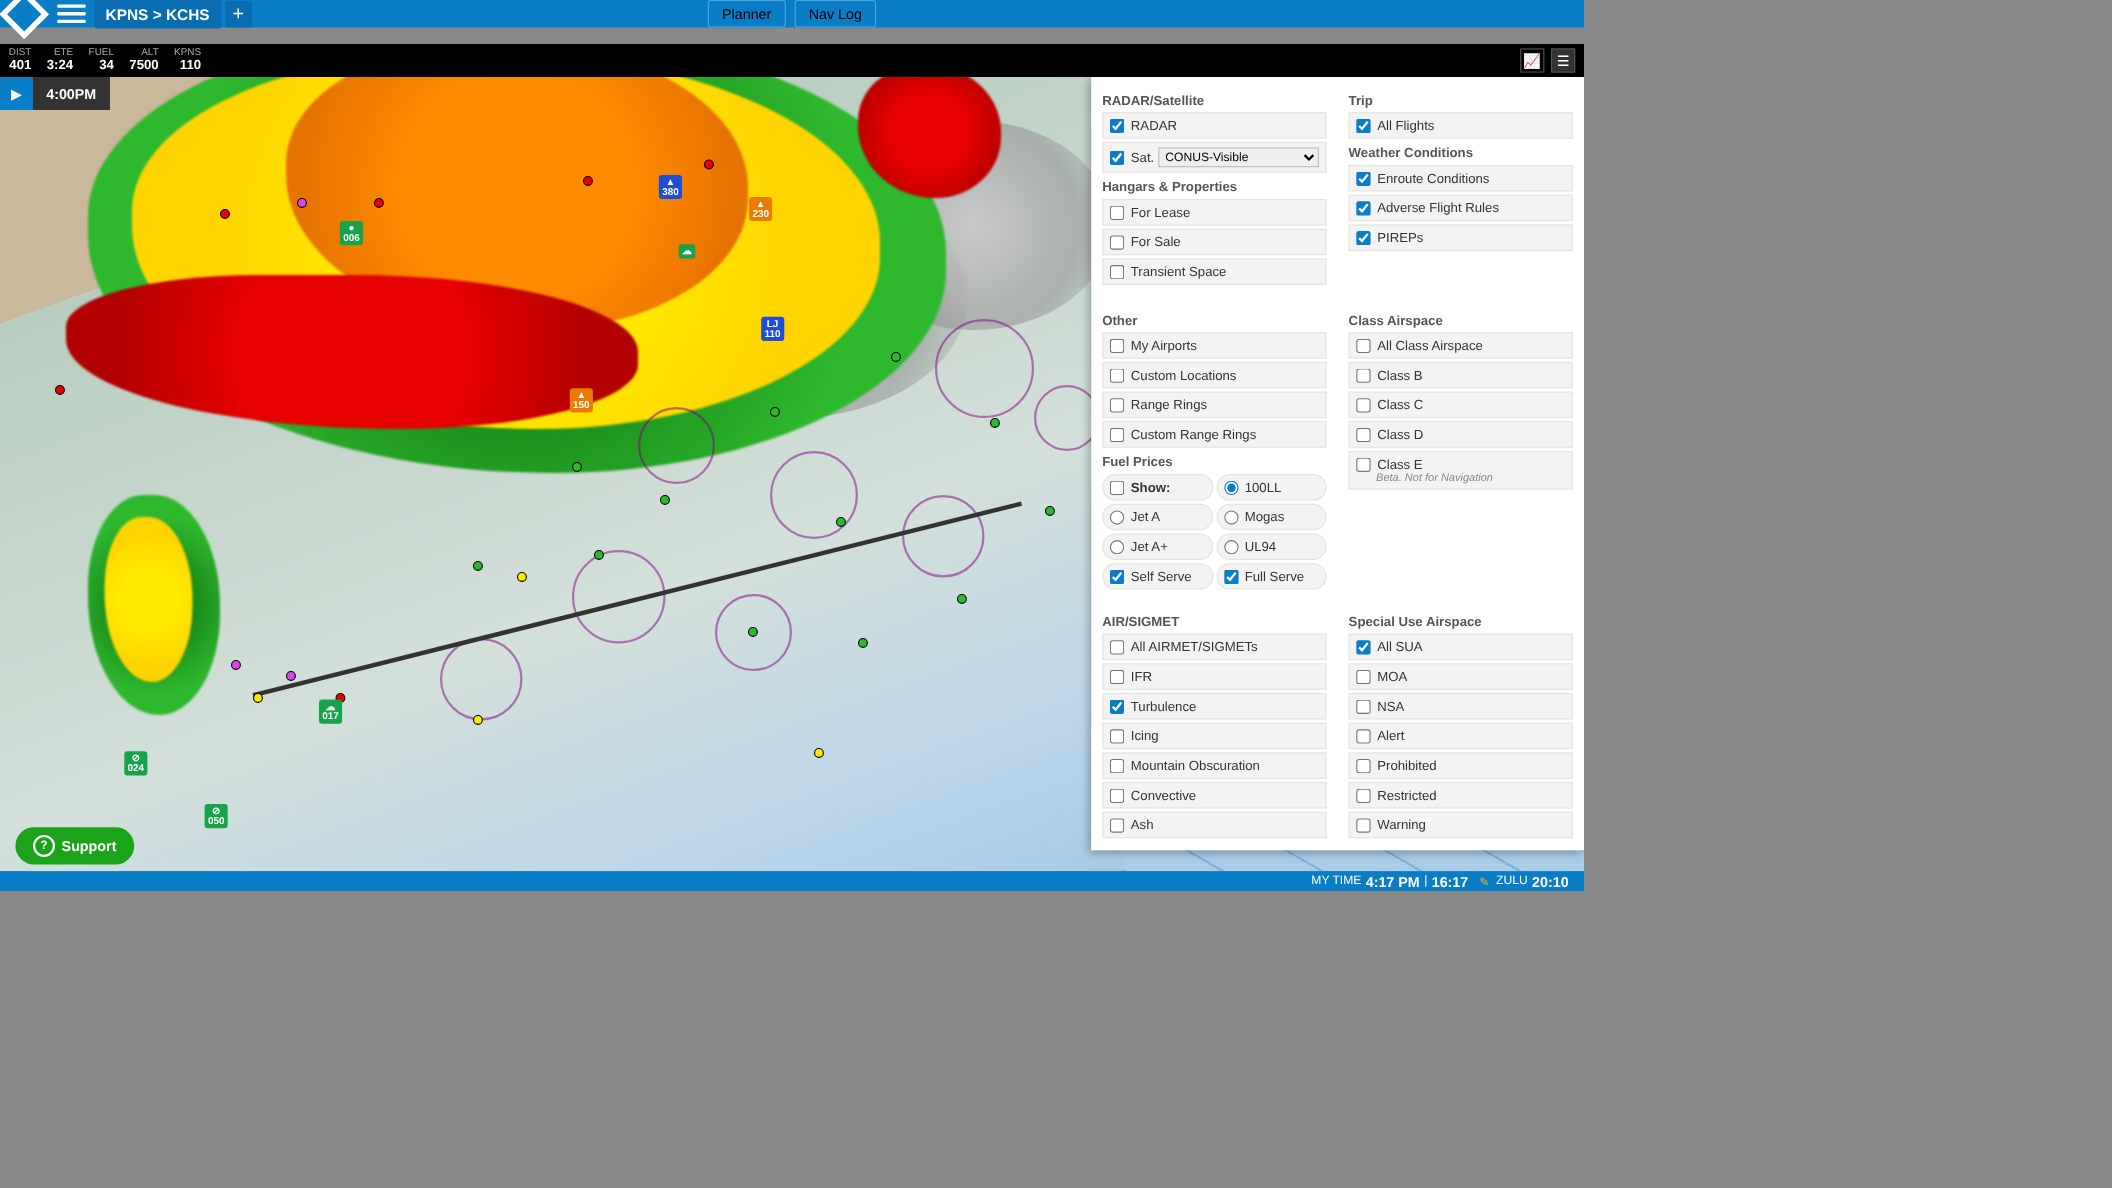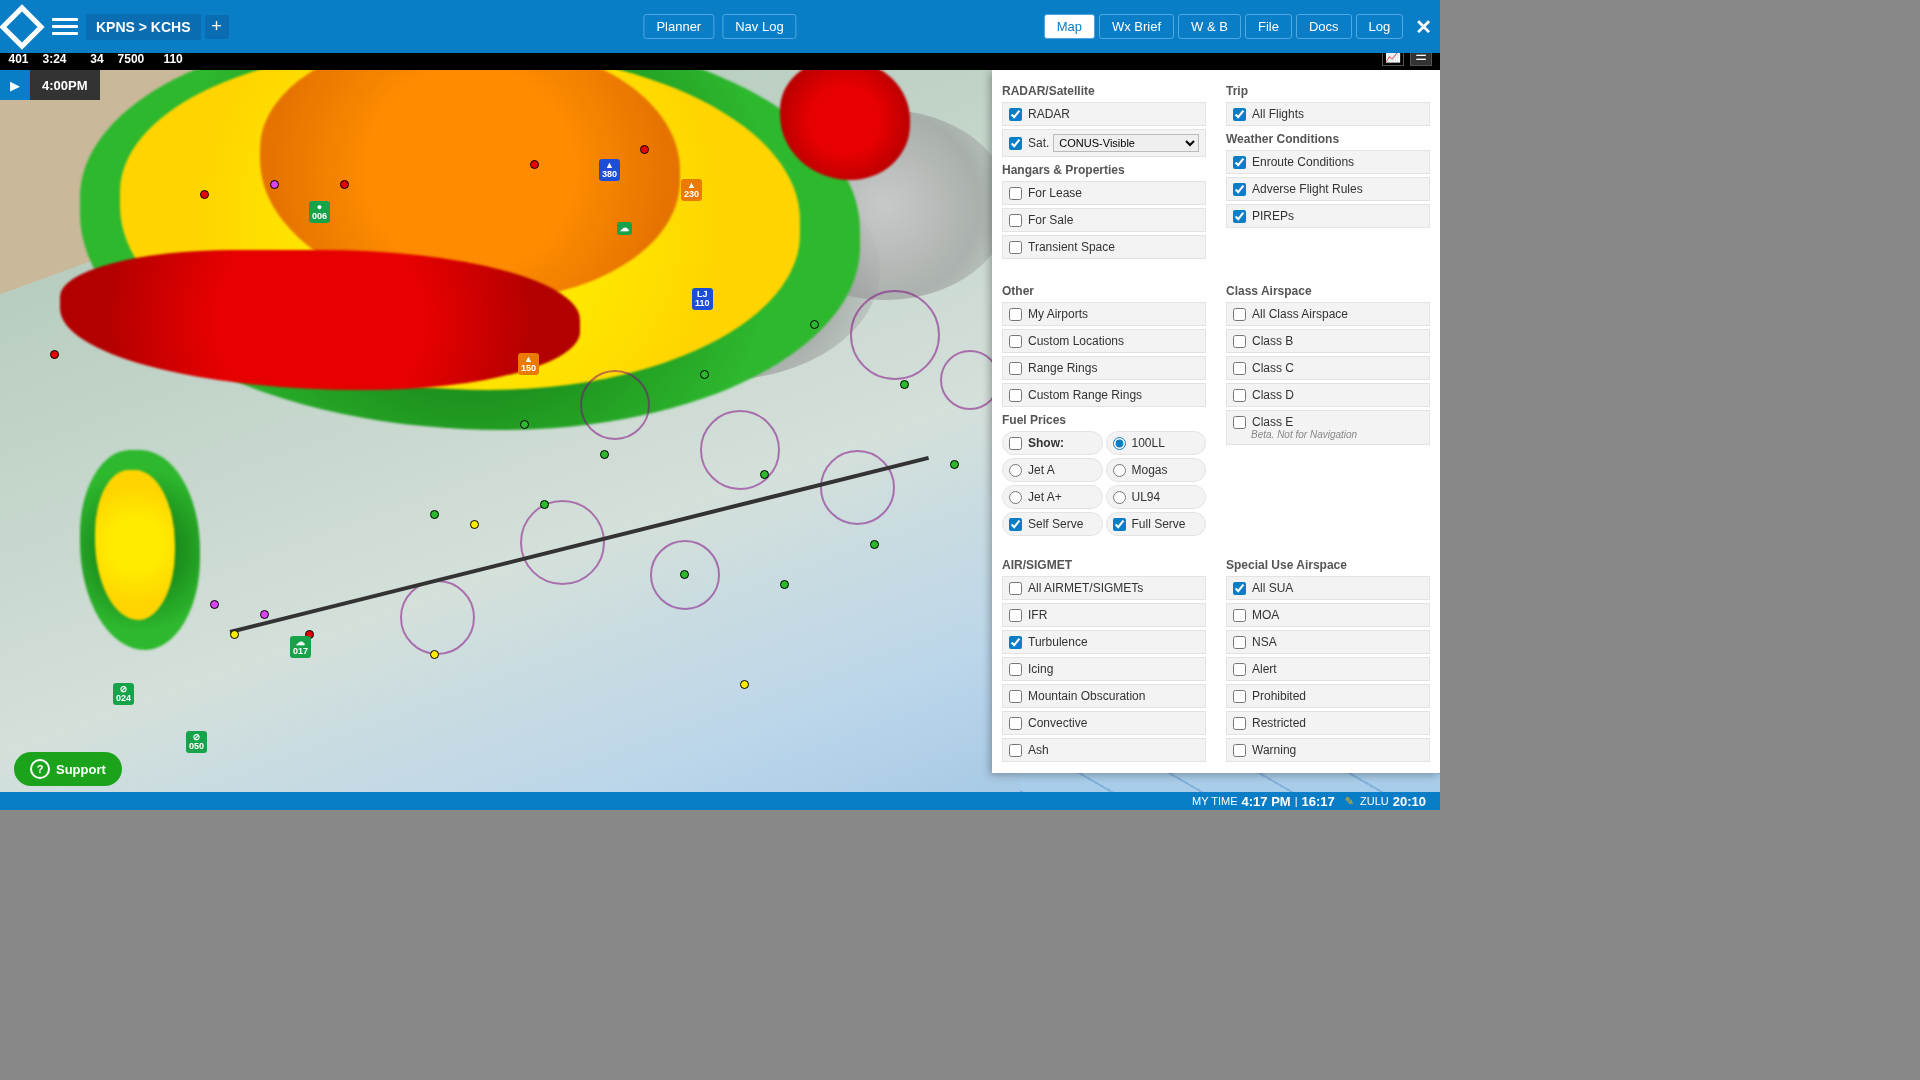--- a/index.html
+++ b/index.html
@@ -1,27 +1,27 @@
 <!DOCTYPE html>
 <html><head>
 <meta charset="utf-8">
 <style>
 * { margin:0; padding:0; box-sizing:border-box; font-family:Arial,Helvetica,sans-serif; }
 body { width:1440px; height:810px; overflow:hidden; position:relative; background:#888; }
 
 
-.topbar { position:absolute; top:0; left:0; right:0; height:53px; background:#0a7dc7; display:flex; align-items:center; color:#fff; z-index:100; }
+.topbar { position:absolute; top:0; left:0; right:0; height:25px; background:#0a7dc7; display:flex; align-items:center; color:#fff; z-index:100; }
 .topbar .logo { width:32px; height:32px; margin:0 6px 0 6px; background:#fff; transform:rotate(45deg); position:relative; }
 .topbar .logo::after{content:"";position:absolute;inset:5px;background:#0a7dc7;}
 .topbar .menu-icon { width:26px; height:26px; margin:0 8px; display:flex; flex-direction:column; justify-content:center; gap:4px; cursor:pointer;}
 .topbar .menu-icon span{height:3px;background:#fff;border-radius:1px;}
 .topbar .route { background:#0a6db1; padding:5px 10px; font-weight:bold; font-size:14px; border-radius:2px; margin-right:4px;}
 .topbar .plus { background:#0a6db1; width:24px; height:24px; display:flex; align-items:center; justify-content:center; font-size:18px; border-radius:2px; cursor:pointer;}
 .topbar .center { position:absolute; left:50%; transform:translateX(-50%); display:flex; gap:8px;}
-.topbar .center button, .topbar .right button { background:transparent; border:1px solid #4fa8e0; color:#ffffff; padding:4px 12px; font-size:13px; border-radius:3px; cursor:pointer;}
+.topbar .center button, .topbar .right button { background:transparent; border:1px solid #4fa8e0; color:#000000; padding:4px 12px; font-size:13px; border-radius:3px; cursor:pointer;}
 .topbar .right { margin-left:auto; display:flex; gap:4px; align-items:center; padding-right:8px;}
 .topbar .right button.active { background:#fff; color:#0a7dc7; }
 .topbar .close-x { font-size:20px; font-weight:bold; margin-left:8px; cursor:pointer;}
 
 
 .statsbar { position:absolute; top:40px; left:0; right:0; height:30px; background:#000; color:#fff; display:flex; align-items:center; padding:0 8px; font-size:10px; z-index:95;}
 .stat { margin-right:14px; text-align:right;}
 .stat .lbl{ font-size:9px; color:#aaa; display:block; line-height:1;}
 .stat .val{ font-size:12px; font-weight:bold; line-height:1.2;}
 .statsbar .tools { margin-left:auto; display:flex; gap:6px;}
@@ -102,29 +102,20 @@
   <div class="menu-icon">
       <span></span>
       <span></span>
       <span></span>
     </div>
   <div class="route">KPNS &gt; KCHS</div>
   <div class="plus">+</div>
   <div class="center">
     <button>Planner</button>
     <button>Nav Log</button>
-  </div>
-  <div class="right">
-    <button class="active">Map</button>
-    <button>Wx Brief</button>
-    <button>W &amp; B</button>
-    <button>File</button>
-    <button>Docs</button>
-    <button>Log</button>
-    <span class="close-x">✕</span>
   </div>
 </div>
 
 <div class="statsbar">
   <div class="stat"><span class="lbl">DIST</span><span class="val">401</span></div>
   <div class="stat"><span class="lbl">ETE</span><span class="val">3:24</span></div>
   <div class="stat"><span class="lbl">FUEL</span><span class="val">34</span></div>
   <div class="stat"><span class="lbl">ALT</span><span class="val">7500</span></div>
   <div class="stat"><span class="lbl">KPNS</span><span class="val">110</span></div>
   <div class="tools">

